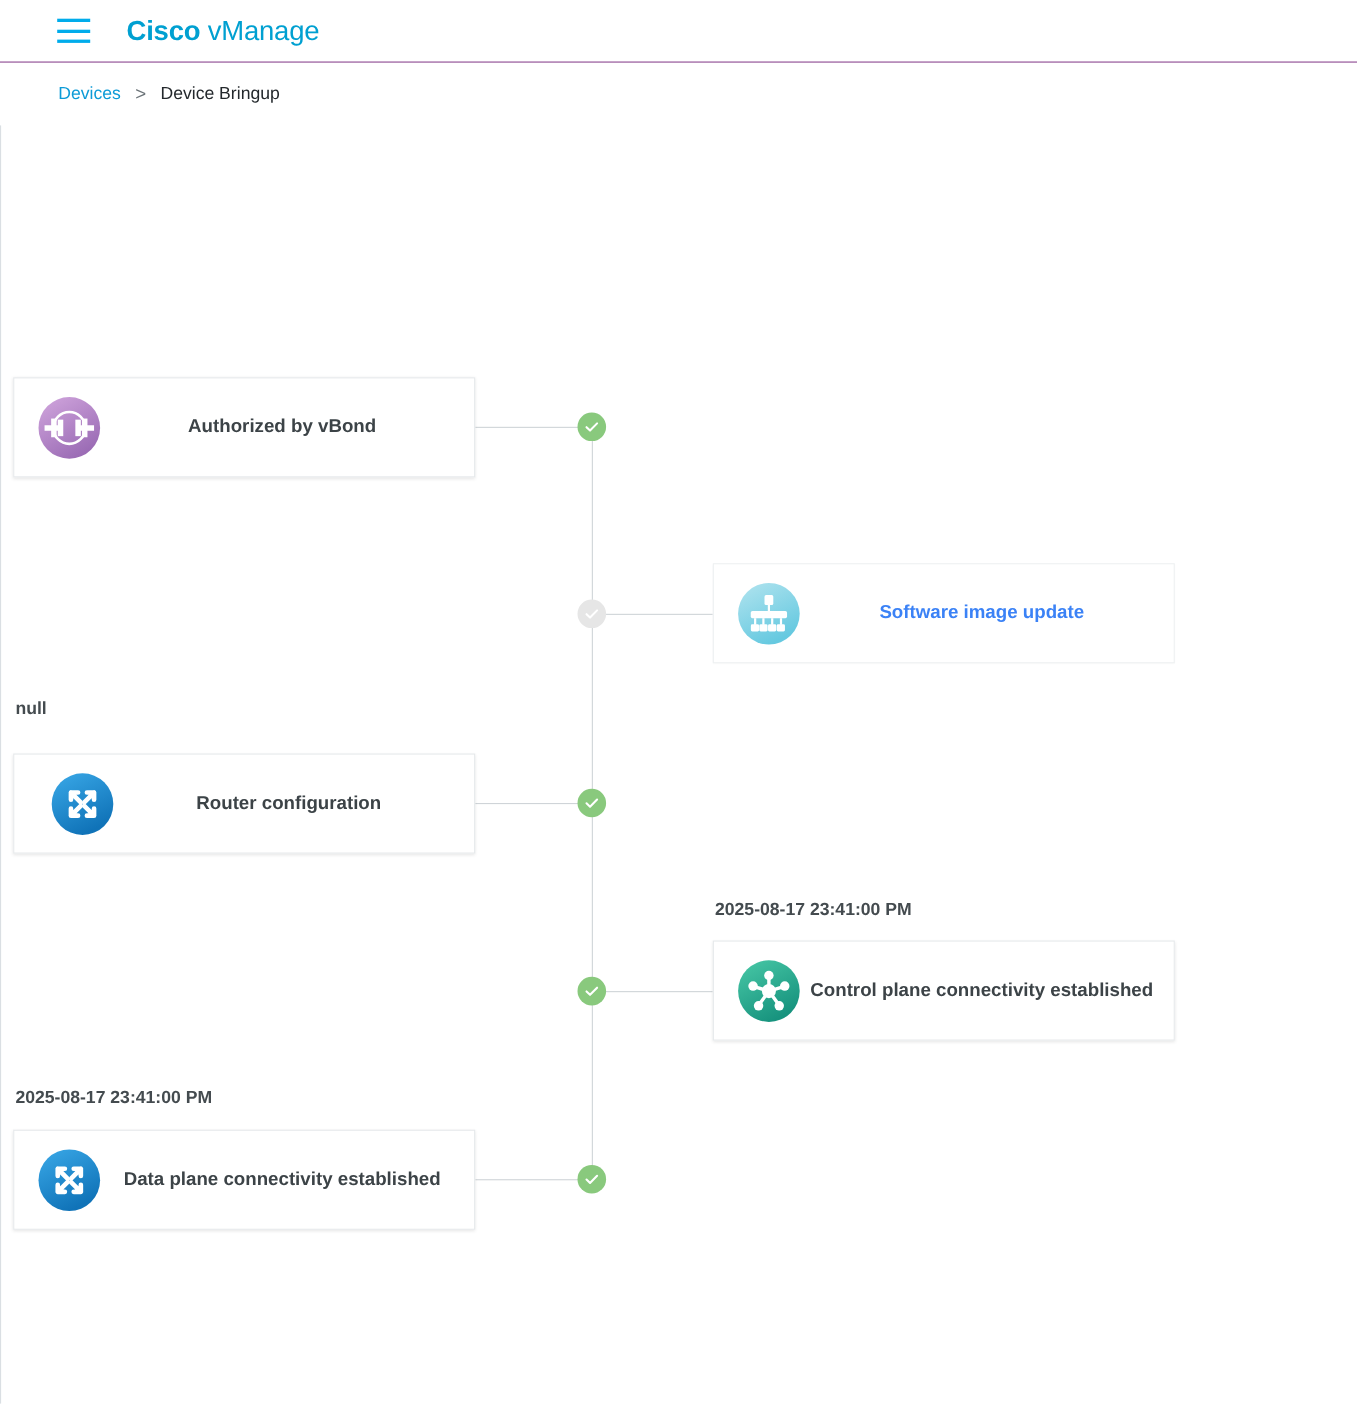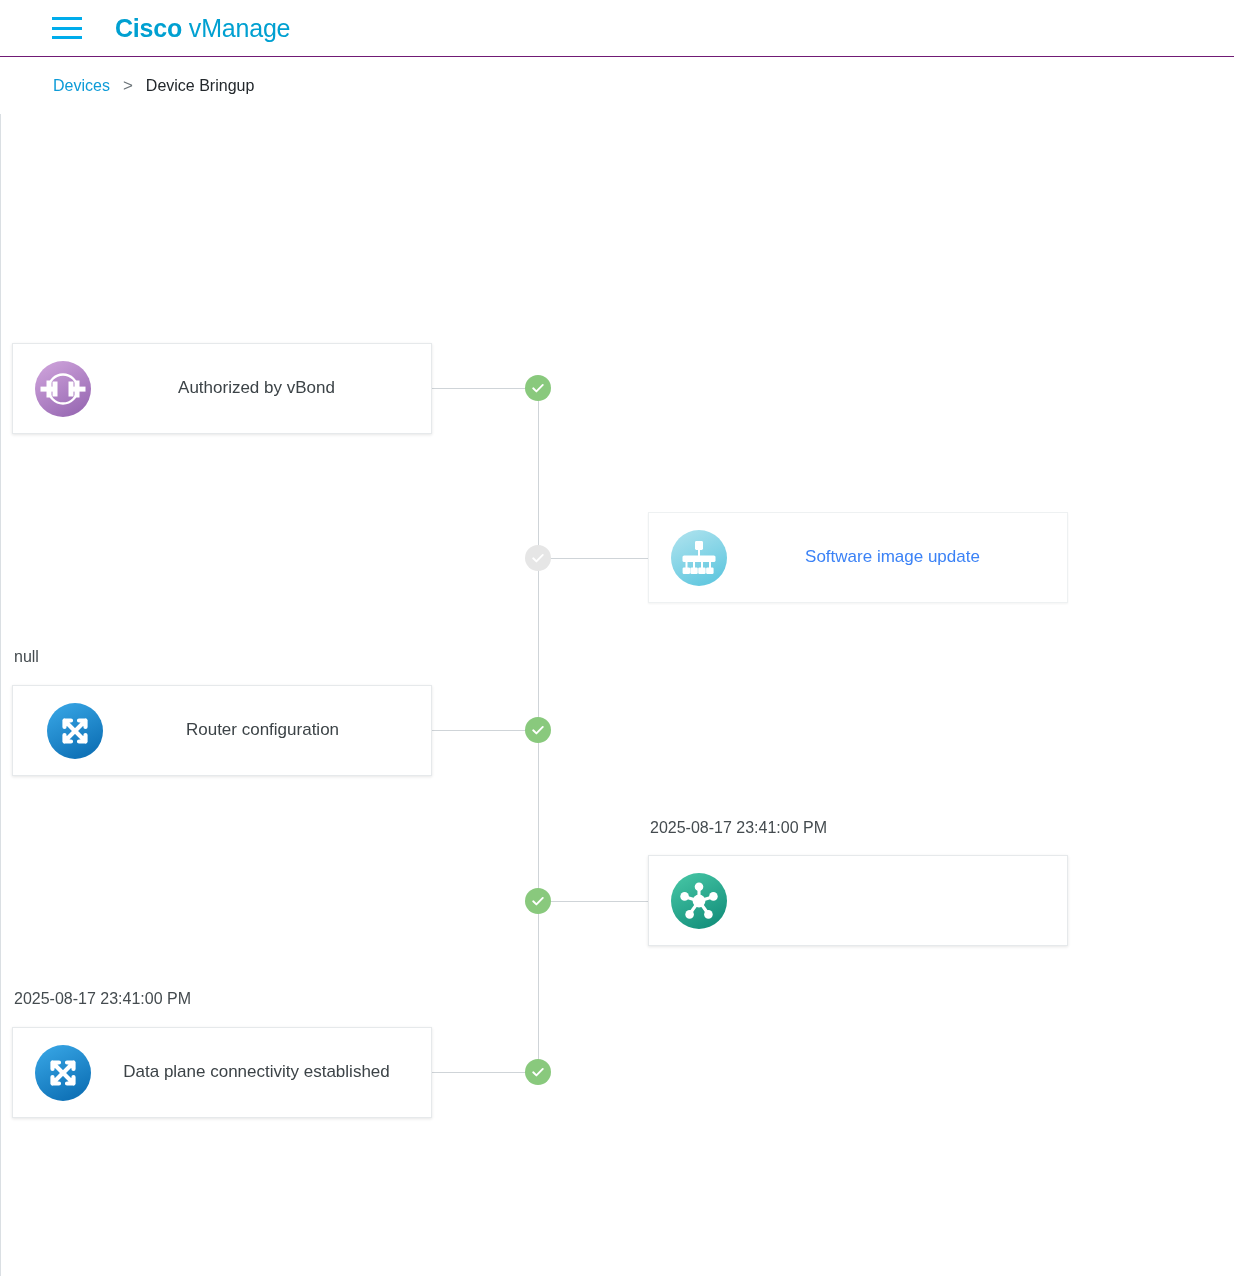--- a/index.html
+++ b/index.html
@@ -94,20 +94,21 @@
 
   
   .workflow-canvas {
     position: absolute;
     top: 114px; left: 0;
     width: 1234px;
     height: 1162px;
     background: #ffffff;
     border-left: 1px solid #dadfe3;
     overflow: hidden;
+    font-weight: bold;
   }
 
   
   .trunk-line {
     position: absolute;
     left: 537px;
     top: 274px;
     width: 1px;
     height: 684px;
     background: #cfd4d8;
@@ -276,21 +277,21 @@
         <rect x="39" y="33" width="2" height="6" fill="#ffffff"></rect>
         <rect x="12.6" y="38.5" width="7.5" height="6.5" rx="1.3" fill="#ffffff"></rect>
         <rect x="20.3" y="38.5" width="7.5" height="6.5" rx="1.3" fill="#ffffff"></rect>
         <rect x="28.2" y="38.5" width="7.5" height="6.5" rx="1.3" fill="#ffffff"></rect>
         <rect x="36.1" y="38.5" width="7.5" height="6.5" rx="1.3" fill="#ffffff"></rect>
       </svg>
     </div>
     <div class="node-label">Software image update</div>
   </div>
 
-  <div class="timestamp" style="left:13px; top:534px;">null</div>
+  <div class="timestamp" style="left:13px; top:522px;">null</div>
   <div class="node-card" style="left:11px; top:571px; width:420px; height:91px;padding-left:12px;">
     <div class="node-icon">
       <svg width="58" height="58" viewBox="0 0 58 58">
         <defs>
           <linearGradient id="gradRouter1" x1="0" y1="0" x2="0.5" y2="1">
             <stop offset="0%" stop-color="#3aa9e8"></stop>
             <stop offset="100%" stop-color="#1073b8"></stop>
           </linearGradient>
         </defs>
         <circle cx="29" cy="29" r="28" fill="url(#gradRouter1)"></circle>
@@ -322,20 +323,21 @@
           <line x1="29" y1="29" x2="38" y2="41.5"></line>
         </g>
         <circle cx="29" cy="29" r="6.4" fill="#ffffff"></circle>
         <circle cx="29" cy="14.8" r="4.3" fill="#ffffff"></circle>
         <circle cx="14.6" cy="24.4" r="4.3" fill="#ffffff"></circle>
         <circle cx="43.4" cy="24.4" r="4.3" fill="#ffffff"></circle>
         <circle cx="19.6" cy="42.4" r="4.3" fill="#ffffff"></circle>
         <circle cx="38.4" cy="42.4" r="4.3" fill="#ffffff"></circle>
       </svg>
     </div>
+    <div class="node-label">Control plane connectivity established</div>
   </div>
 
   <div class="timestamp" style="left:13px; top:876px;">2025-08-17 23:41:00 PM</div>
   <div class="node-card" style="left:11px; top:913px; width:420px; height:91px;">
     <div class="node-icon">
       <svg width="58" height="58" viewBox="0 0 58 58">
         <defs>
           <linearGradient id="gradRouter2" x1="0" y1="0" x2="0.5" y2="1">
             <stop offset="0%" stop-color="#3aa9e8"></stop>
             <stop offset="100%" stop-color="#1073b8"></stop>

